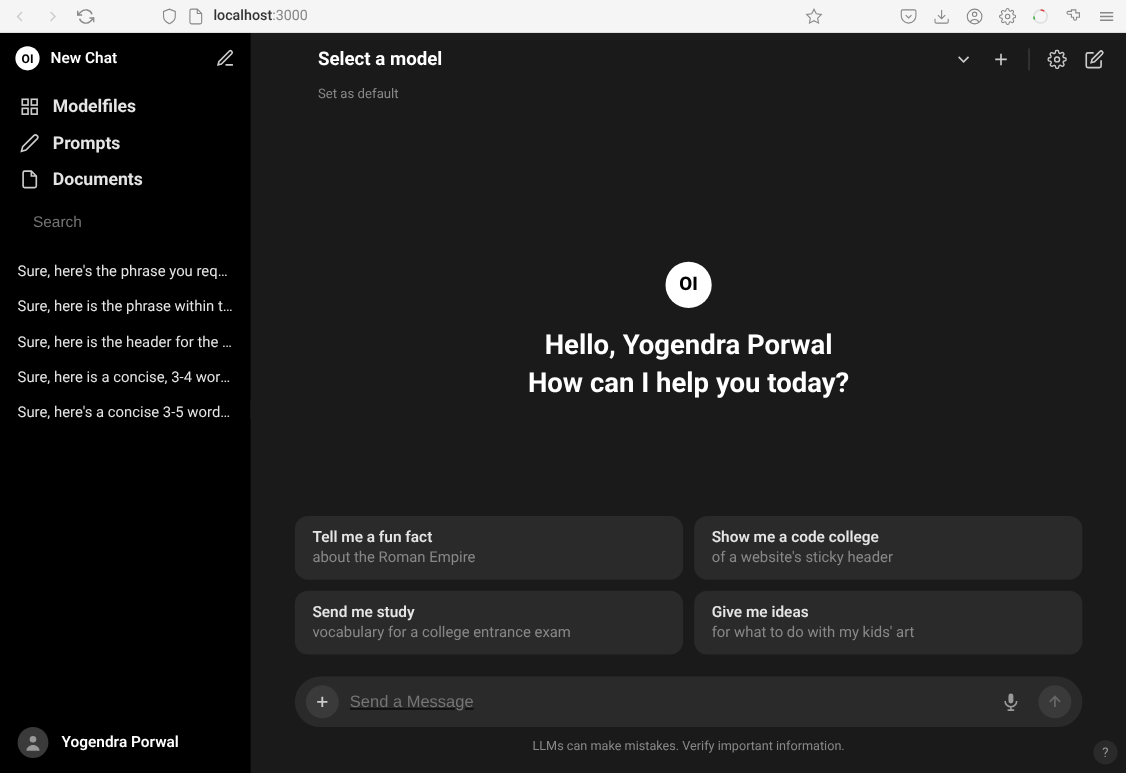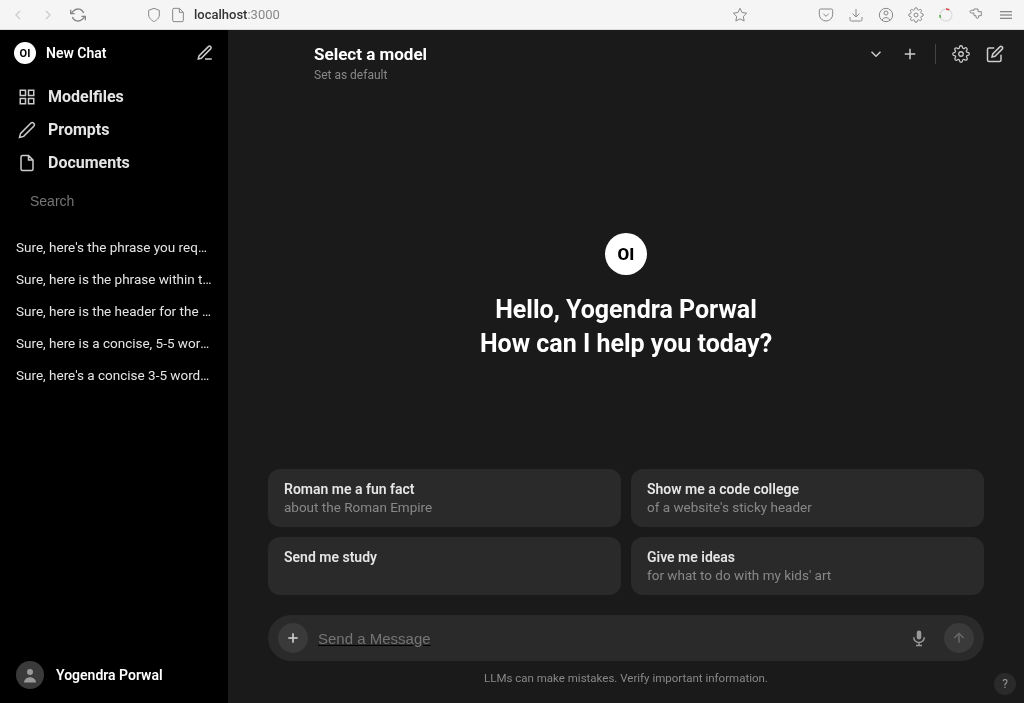--- a/index.html
+++ b/index.html
@@ -35,24 +35,24 @@
     .chat-history { padding: 12px 0; overflow: hidden; }
     .history-item { padding: 8px 16px; font-size: 13.5px; color: #e5e5e5; white-space: nowrap; overflow: hidden; text-overflow: ellipsis; cursor: pointer; }
     
     .sidebar-footer { margin-top: auto; padding: 14px 16px; display: flex; align-items: center; gap: 12px; }
     .avatar { width: 28px; height: 28px; background: #3a3a3a; border-radius: 50%; display: flex; align-items: center; justify-content: center; }
     .avatar svg { width: 18px; height: 18px; fill: #999; }
     .user-name { font-size: 14px; font-weight: 600; }
     
     
     .main { flex: 1; background: #1a1a1a; display: flex; flex-direction: column; position: relative; }
-    .main-header { display: flex; align-items: flex-start; padding: 14px 20px 14px 86px; gap: 6px; }
+    .main-header { display: flex; align-items: flex-start; padding: 14px 20px 14px 61px; gap: 6px; }
     .model-selector { flex: 1; }
     .model-title { font-size: 17px; font-weight: 700; color: #fff; }
-    .model-sub { font-size: 12px; color: #888; margin-top: 4px; cursor: pointer; }
+    .model-sub { font-size: 12px; color: #888; margin-top: 14px; cursor: pointer; }
     .header-actions { display: flex; align-items: center; gap: 16px; }
     .header-icon { width: 18px; height: 18px; color: #ccc; cursor: pointer; }
     .header-divider { width: 1px; height: 20px; background: #444; }
     
     .hero { flex: 1; display: flex; flex-direction: column; align-items: center; justify-content: center; padding-top: 40px; }
     .hero-logo { width: 42px; height: 42px; background: #fff; border-radius: 50%; display: flex; align-items: center; justify-content: center; color: #000; font-weight: 800; font-size: 17px; margin-bottom: 18px; }
     .hero h1 { font-size: 25px; font-weight: 700; color: #fff; text-align: center; line-height: 1.35; }
     
     .suggestions { padding: 12px 40px; display: grid; grid-template-columns: 1fr 1fr; gap: 10px; max-width: 960px; margin: 0 auto; width: 100%; }
     .suggestion { background: #2a2a2a; border-radius: 12px; padding: 12px 16px; cursor: pointer; }
@@ -200,21 +200,21 @@
       <span class="icon" style="width:16px;height:16px"><svg viewBox="0 0 24 24" fill="none" stroke="#888" stroke-width="2">
             <circle cx="11" cy="11" r="8"></circle>
             <line x1="21" y1="21" x2="16.65" y2="16.65"></line>
           </svg></span>
       <input placeholder="Search" style="">
     </div>
     <div class="chat-history">
       <div class="history-item">Sure, here's the phrase you requested</div>
       <div class="history-item">Sure, here is the phrase within the</div>
       <div class="history-item">Sure, here is the header for the qu</div>
-      <div class="history-item">Sure, here is a concise, 5-5 word p</div>
+      <div class="history-item">Sure, here is a concise, 3-4 word p</div>
       <div class="history-item">Sure, here's a concise 3-5 word pl</div>
     </div>
     <div class="sidebar-footer">
       <span class="avatar">
           <svg viewBox="0 0 24 24">
             <circle cx="12" cy="8" r="4"></circle>
             <path d="M4 22c0-4 4-7 8-7s8 3 8 7"></path>
           </svg>
         </span>
       <span class="user-name">Yogendra Porwal</span>
@@ -252,29 +252,30 @@
     <div class="hero">
       <div class="hero-logo">OI</div>
       <h1>
         <div>Hello, Yogendra Porwal</div>
         <div>How can I help you today?</div>
       </h1>
     </div>
 
     <div class="suggestions">
       <div class="suggestion">
-        <div class="suggestion-title">Roman me a fun fact</div>
+        <div class="suggestion-title">Tell me a fun fact</div>
         <div class="suggestion-sub">about the Roman Empire</div>
       </div>
       <div class="suggestion">
         <div class="suggestion-title">Show me a code college</div>
         <div class="suggestion-sub">of a website's sticky header</div>
       </div>
       <div class="suggestion">
         <div class="suggestion-title">Send me study</div>
+        <div class="suggestion-sub">vocabulary for a college entrance exam</div>
       </div>
       <div class="suggestion">
         <div class="suggestion-title">Give me ideas</div>
         <div class="suggestion-sub">for what to do with my kids' art</div>
       </div>
     </div>
 
     <div class="composer">
       <div class="composer-input">
         <span class="plus-btn">

